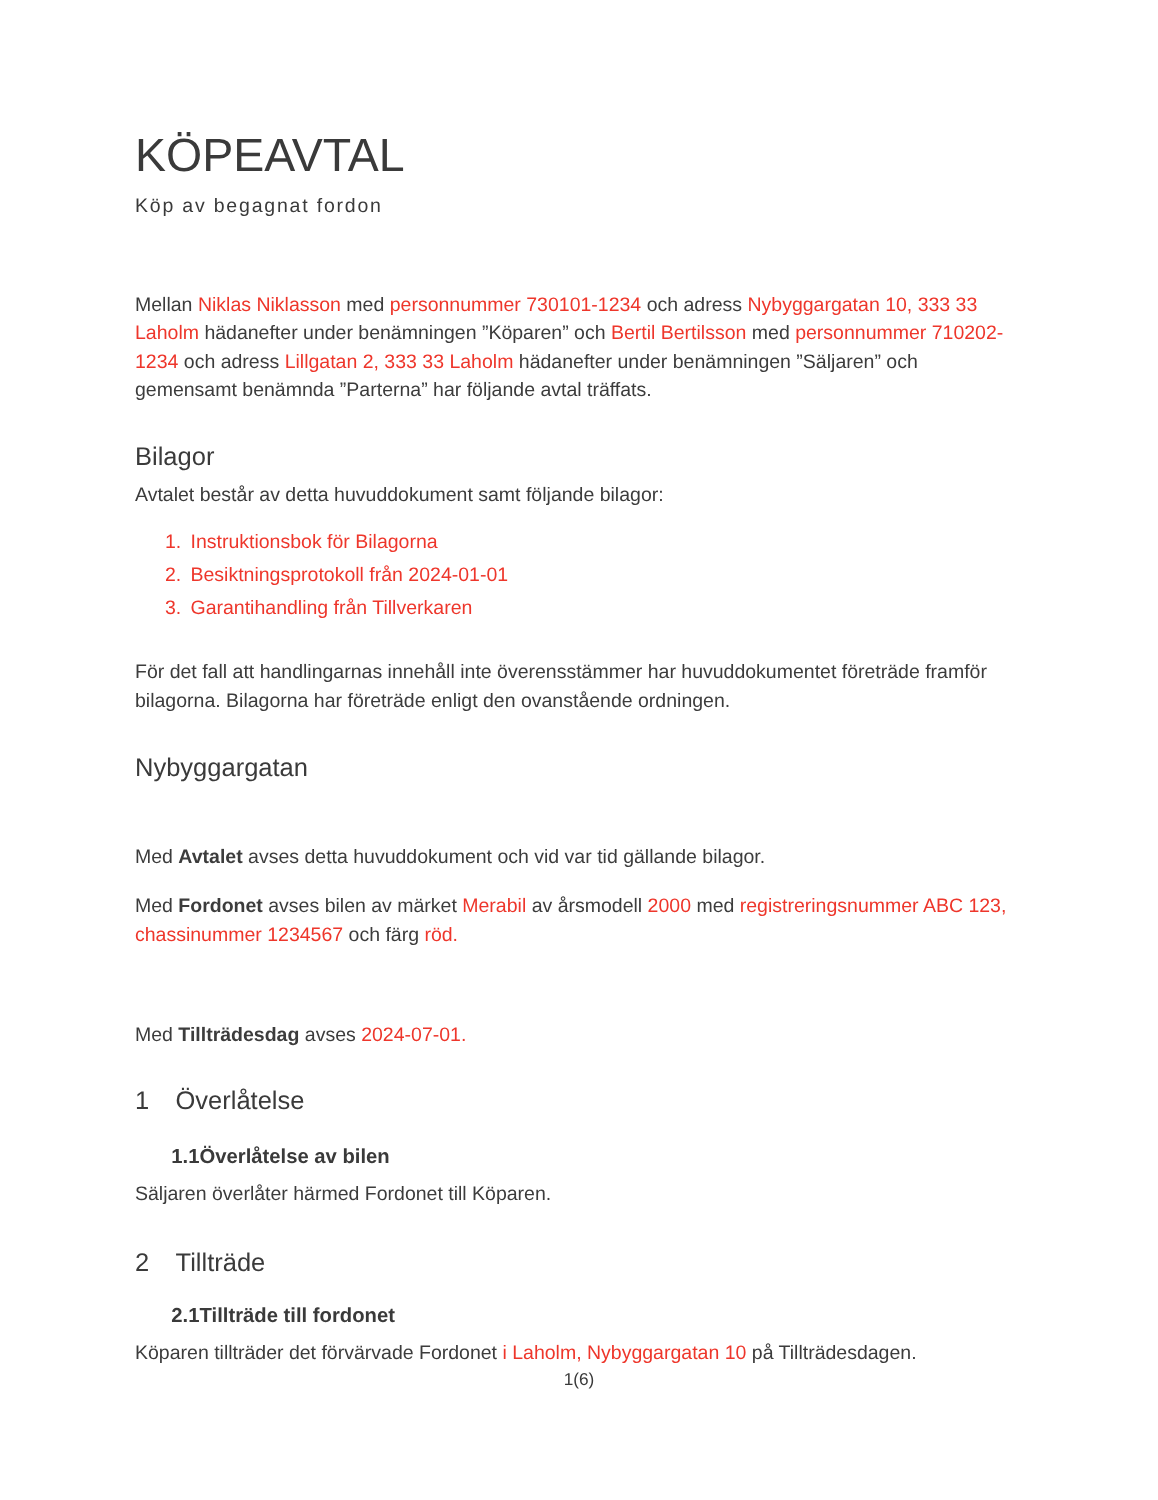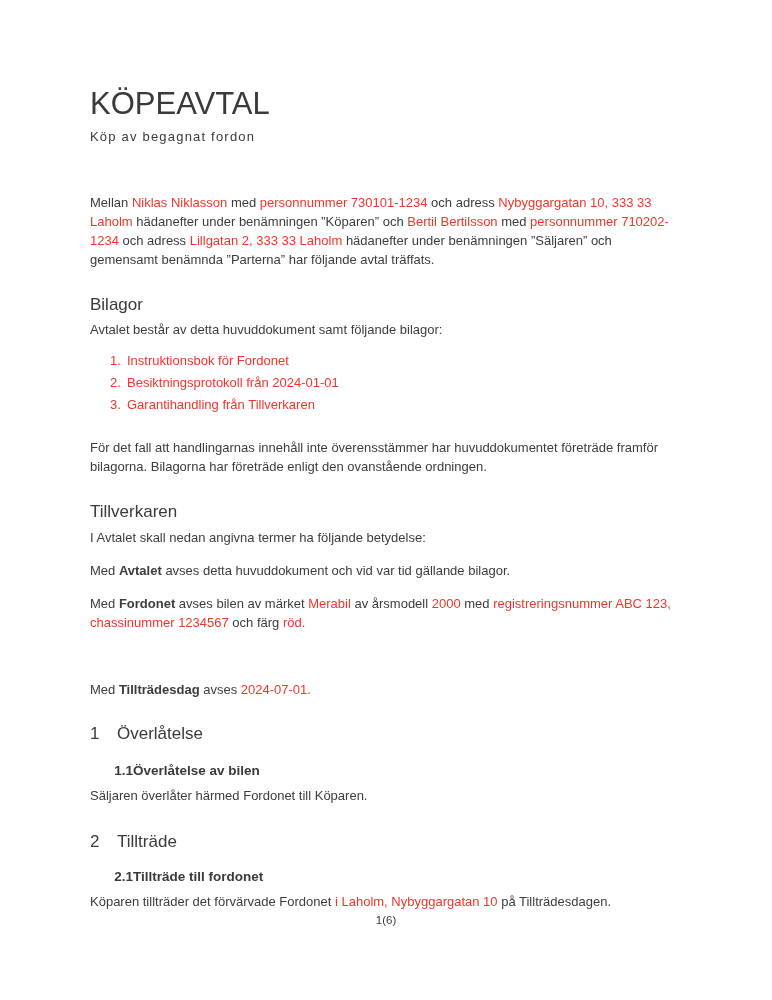--- a/index.html
+++ b/index.html
@@ -99,29 +99,28 @@
 
   <h1 class="abs title">KÖPEAVTAL</h1>
   <div class="abs subtitle">Köp av begagnat fordon</div>
 
   <p class="abs body-text" style="top:193px"><span>Mellan </span><span class="red">Niklas Niklasson</span><span> med </span><span class="red">personnummer 730101-1234</span><span> och adress </span><span class="red">Nybyggargatan 10, 333 33 Laholm</span><span> hädanefter under benämningen ”Köparen” och </span><span class="red">Bertil Bertilsson</span><span> med </span><span class="red">personnummer 710202-1234</span><span> och adress </span><span class="red">Lillgatan 2, 333 33 Laholm</span><span> hädanefter under benämningen ”Säljaren” och gemensamt benämnda ”Parterna” har följande avtal träffats.</span></p>
 
   <h2 class="abs h-major" style="top:295px">Bilagor</h2>
   <p class="abs body-text" style="top:320px">Avtalet består av detta huvuddokument samt följande bilagor:</p>
 
   <ol class="abs attachment-list">
-    <li><span class="num">1.</span><span>Instruktionsbok för Fordonet</span></li>
+    <li><span class="num">1.</span><span>Instruktionsbok för Bilagorna</span></li>
     <li><span class="num">2.</span><span>Besiktningsprotokoll från 2024-01-01</span></li>
     <li><span class="num">3.</span><span>Garantihandling från Tillverkaren</span></li>
   </ol>
 
   <p class="abs body-text" style="top:438px">För det fall att handlingarnas innehåll inte överensstämmer har huvuddokumentet företräde framför bilagorna. Bilagorna har företräde enligt den ovanstående ordningen.</p>
 
-  <h2 class="abs h-major" style="top:502px">Tillverkaren</h2>
-  <p class="abs body-text" style="top:528px">I Avtalet skall nedan angivna termer ha följande betydelse:</p>
+  <h2 class="abs h-major" style="top:502px">Nybyggargatan</h2>
 
   <p class="abs body-text" style="top:561px"><span>Med </span><span class="bold">Avtalet</span><span> avses detta huvuddokument och vid var tid gällande bilagor.</span></p>
   <p class="abs body-text" style="top:594px"><span>Med </span><span class="bold">Fordonet</span><span> avses bilen av märket </span><span class="red">Merabil</span><span> av årsmodell </span><span class="red">2000</span><span> med </span><span class="red">registreringsnummer ABC 123, chassinummer 1234567</span><span> och färg </span><span class="red">röd.</span></p>
   <p class="abs body-text" style="top:680px"><span>Med </span><span class="bold">Tillträdesdag</span><span> avses </span><span class="red">2024-07-01.</span></p>
 
   <h2 class="abs h-major" style="top:724px"><span class="sec-num">1</span><span>Överlåtelse</span></h2>
   <h3 class="abs h-sub" style="top:762px"><span class="sub-num">1.1</span><span>Överlåtelse av bilen</span></h3>
   <p class="abs body-text" style="top:786px"><span>Säljaren överlåter härmed Fordonet till Köparen.</span></p>
 
   <h2 class="abs h-major" style="top:832px"><span class="sec-num">2</span><span>Tillträde</span></h2>

